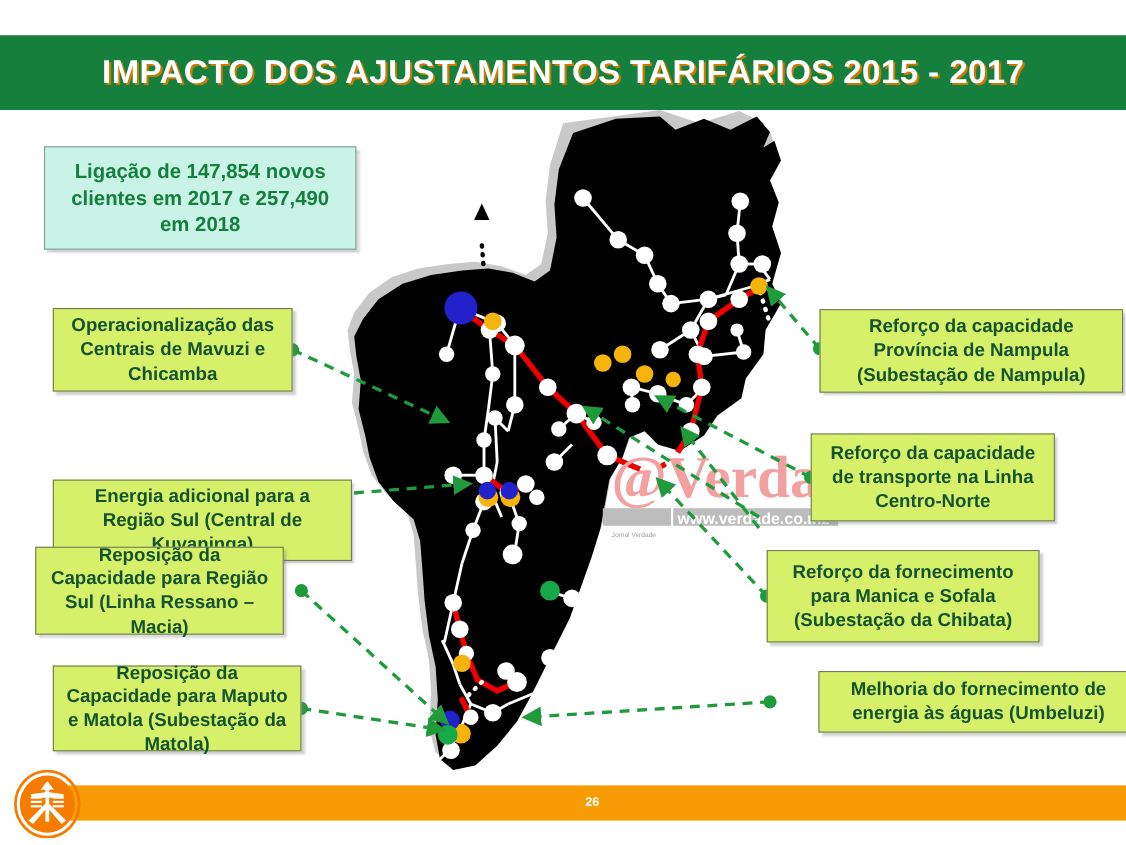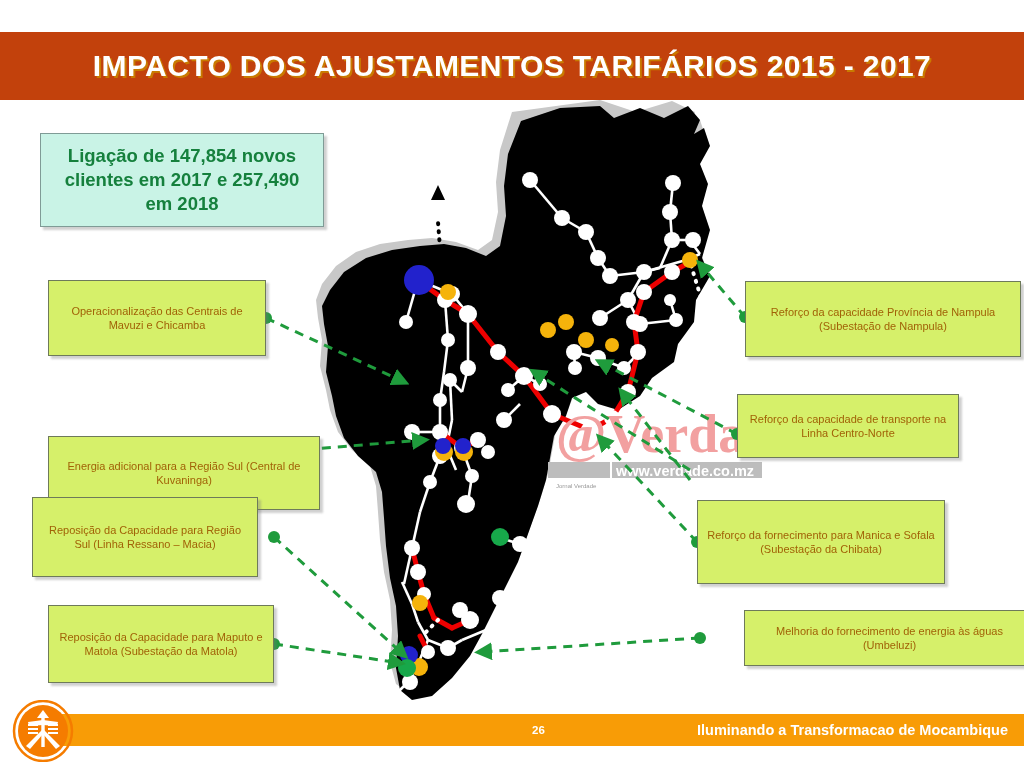--- a/index.html
+++ b/index.html
@@ -1,21 +1,21 @@
 <!DOCTYPE html>
 <html><head>
 <meta charset="utf-8">
 <style>
   html,body{margin:0;padding:0;background:#fff;}
   body{width:1024px;height:768px;overflow:hidden;position:relative;
        font-family:"Liberation Sans","DejaVu Sans",sans-serif;}
 
   
   #header-bar{position:absolute;left:0;top:32px;width:1024px;height:68px;
-     background:#c2410c;z-index:6;}
+     background:#15803d;z-index:6;}
   #header-title{position:absolute;left:0;top:0;width:1024px;height:68px;
      display:flex;align-items:center;justify-content:center;
      color:#ffffff;font-size:30px;font-weight:bold;letter-spacing:.4px;
      text-shadow:2px 2px 0 #c97a00;white-space:nowrap;}
 
   
   #footer-bar{position:absolute;left:62px;top:714px;width:962px;height:32px;
      background:#f89c06;z-index:6;}
   #footer-left{position:absolute;left:30px;top:0;height:32px;display:flex;
      align-items:center;color:#fff;font-size:14.5px;font-weight:bold;
@@ -26,33 +26,33 @@
      align-items:center;color:#fff;font-size:14.5px;font-weight:bold;
      white-space:nowrap;}
   #edm-logo{position:absolute;left:12px;top:700px;width:62px;height:62px;z-index:7;}
 
   
   .callout{position:absolute;box-sizing:border-box;display:flex;
      align-items:center;justify-content:center;text-align:center;
      padding:4px 8px;z-index:5;line-height:1.28;}
   .callout .txt{display:block;width:100%;}
   .cal-green{background:#d6f06a;border:1.5px solid #6e7a5a;
-     color:#a16207;font-weight:normal;font-size:11px;
+     color:#14532d;font-weight:bold;font-size:17px;
      box-shadow:3px 3px 2px rgba(120,120,120,.35);}
   .cal-cyan{background:#c9f3e6;border:1.6px solid #7f9b96;
      color:#15803d;font-weight:bold;font-size:18.5px;
      box-shadow:3px 3px 2px rgba(120,120,120,.35);}
 
   #box-clients  {left:40px; top:133px; width:284px;height:94px;}
   #box-mavuzi   {left:48px; top:280px; width:218px;height:76px;}
   #box-kuvaninga{left:48px; top:396px; width:272px;height:74px;margin-top:40px;}
   #box-ressano  {left:32px; top:497px; width:226px;height:80px;}
   #box-matola   {left:48px; top:605px; width:226px;height:78px;}
   #box-nampula  {left:745px;top:281px; width:276px;height:76px;}
-  #box-centronorte{left:737px;top:394px;width:222px;height:64px;justify-content:center;}
+  #box-centronorte{left:737px;top:394px;width:222px;height:80px;justify-content:center;}
   #box-chibata  {left:697px;top:500px; width:248px;height:84px;}
   #box-umbeluzi {left:700px;top:610px; width:291px;height:56px;margin-left:44px;}
 
   
   #map-layer{position:absolute;left:0;top:0;width:1024px;height:768px;z-index:2;}
   #watermark{position:absolute;left:0;top:0;width:1024px;height:768px;z-index:3;
      pointer-events:none;}
   #arrow-layer{position:absolute;left:0;top:0;width:1024px;height:768px;z-index:4;}
 </style>
 </head>
@@ -346,21 +346,20 @@
 <div class="callout cal-green" id="box-umbeluzi">
   <span class="txt">Melhoria do fornecimento de energia às águas (Umbeluzi)</span>
 </div>
 
 <div id="header-bar">
   <div id="header-title">IMPACTO DOS AJUSTAMENTOS TARIFÁRIOS 2015 - 2017</div>
 </div>
 
 <div id="footer-bar">
   <div id="footer-page">26</div>
-  <div id="footer-right">Iluminando a Transformacao de Mocambique</div>
 </div>
 
 <svg id="edm-logo" viewBox="0 0 62 62" xmlns="http://www.w3.org/2000/svg">
   <ellipse cx="31" cy="31" rx="29" ry="30" fill="none" stroke="#f57c00" stroke-width="2.5"></ellipse>
   <ellipse cx="31" cy="31" rx="25" ry="26" fill="#f57c00"></ellipse>
   <g fill="#ffffff">
     <polygon points="31,10 25,18 37,18"></polygon>
     <rect x="29.3" y="17" width="3.4" height="30"></rect>
     <polygon points="31,20 16,22 17,26 31,25"></polygon>
     <polygon points="31,20 46,22 45,26 31,25"></polygon>

